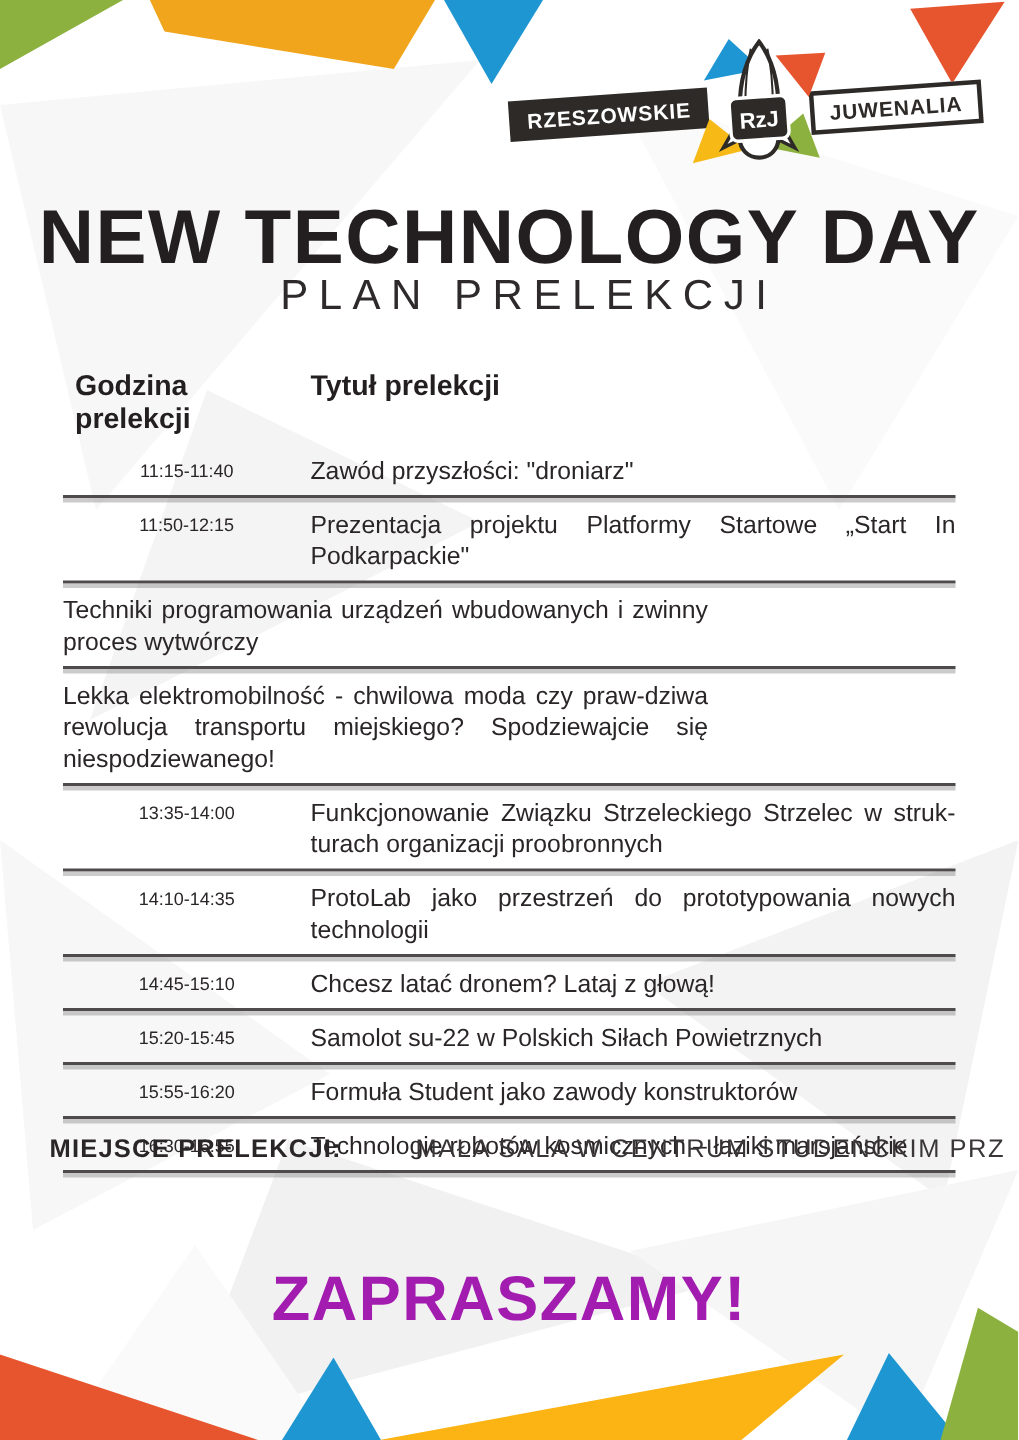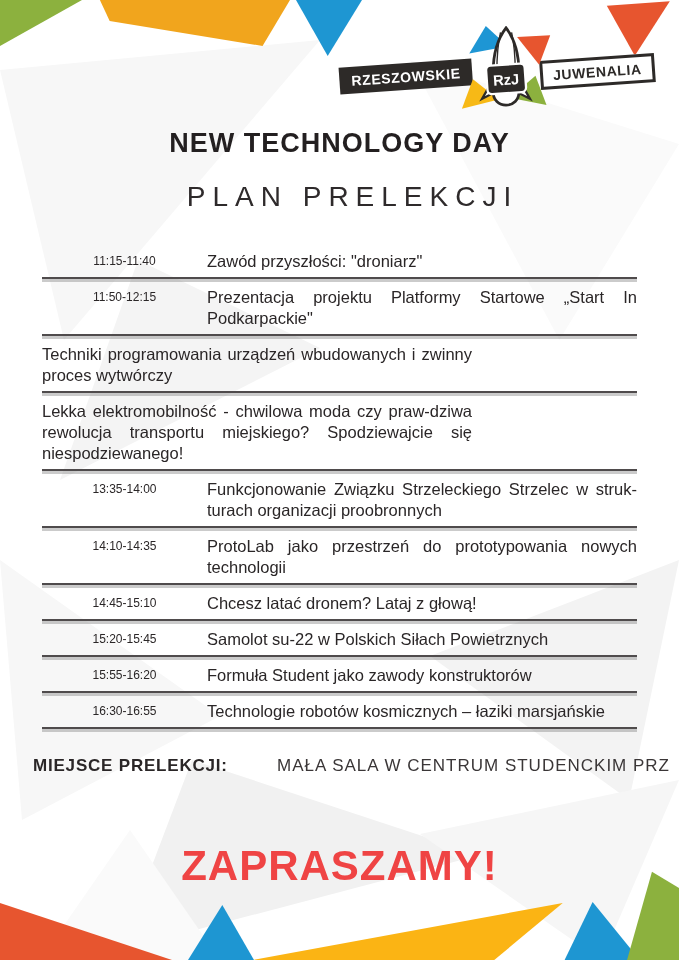--- a/index.html
+++ b/index.html
@@ -33,39 +33,39 @@
   .logo{position:absolute;top:26px;left:50%;transform:translateX(-50%) translateX(157px);
     display:flex;align-items:center;}
   .logo-box{font-weight:700;font-size:14px;letter-spacing:.6px;white-space:nowrap;}
   .logo-box-dark{background:#2d2a28;color:#fff;padding:6px 12px 5px 12px;
     transform:rotate(-4deg) translateY(4px);margin-right:-14px;}
   .logo-box-light{background:#fff;color:#2d2a28;border:3px solid #2d2a28;
     padding:4px 10px 3px 10px;transform:rotate(-4deg) translateY(-1px);margin-left:-14px;}
   .emblem{position:relative;z-index:2;}
   
   .title{position:absolute;top:128px;left:0;width:100%;text-align:center;
-    font-size:27px;font-weight:900;letter-spacing:1px;color:#231f20;}
+    font-size:51px;font-weight:900;letter-spacing:1px;color:#231f20;}
   .subtitle{position:absolute;top:181px;left:13px;width:100%;text-align:center;
     font-size:28px;font-weight:300;letter-spacing:7px;color:#2e2a2b;}
   
   .table{position:absolute;left:42px;top:247px;width:595px;}
   .thead{display:flex;font-size:19px;font-weight:700;color:#231f20;margin-bottom:9px;}
   .thead .c-time{width:165px;padding-left:8px;box-sizing:border-box;text-align:left;}
   .thead .c-title{width:430px;}
   .srow{display:flex;padding:4px 0 5px 0;border-bottom:2px solid #4f4b4c;
     box-shadow:0 3px 0 rgba(140,140,140,.45);margin-bottom:4px;}
   .srow .c-time{width:165px;text-align:center;font-size:12px;line-height:21px;color:#2a2627;}
   .srow .c-title{width:430px;text-align:justify;font-size:16.5px;line-height:21px;color:#2a2627;}
   
   .venue{position:absolute;top:756px;left:0;width:100%;text-align:center;
     font-size:17px;color:#2a2627;letter-spacing:.5px;}
   .venue b{font-weight:800;letter-spacing:.8px;margin-left:24px;}
   .venue span.v{font-weight:400;letter-spacing:1px;color:#3a3637;padding-left:44px;}
   .closing{position:absolute;top:842px;left:0;width:100%;text-align:center;
-    font-size:42px;font-weight:900;letter-spacing:1px;color:#ef4444;}
+    font-size:42px;font-weight:900;letter-spacing:1px;color:#a21caf;}
 </style>
 </head>
 <body>
 
 <div class="page">
 
   <div class="bg-tri" style="left:0;top:40px;width:320px;height:300px;background:#f7f7f7;clip-path:polygon(0 10%,100% 0,20% 100%);"></div>
   <div class="bg-tri" style="left:380px;top:60px;width:299px;height:280px;background:#fafafa;clip-path:polygon(10% 0,100% 30%,60% 100%);"></div>
   <div class="bg-tri" style="left:60px;top:260px;width:260px;height:220px;background:#f4f4f4;clip-path:polygon(30% 0,100% 40%,0 100%);"></div>
   <div class="bg-tri" style="left:430px;top:560px;width:249px;height:240px;background:#f3f3f3;clip-path:polygon(0 40%,100% 0,80% 100%);"></div>
@@ -105,20 +105,24 @@
     </svg>
     <div class="logo-box logo-box-light">
       <span>JUWENALIA</span>
     </div>
   </div>
 
   <div class="title">NEW TECHNOLOGY DAY</div>
   <div class="subtitle">PLAN PRELEKCJI</div>
 
   <div class="table">
+    <div class="thead">
+      <div class="c-time">Godzina prelekcji</div>
+      <div class="c-title">Tytuł prelekcji</div>
+    </div>
     <div id="rows">
         <div class="srow">
           <div class="c-time">11:15-11:40</div>
           <div class="c-title">Zawód przyszłości: "droniarz"</div>
         </div>
         <div class="srow">
           <div class="c-time">11:50-12:15</div>
           <div class="c-title">Prezentacja projektu Platformy Startowe „Start In Podkarpackie"</div>
         </div>
         <div class="srow">

